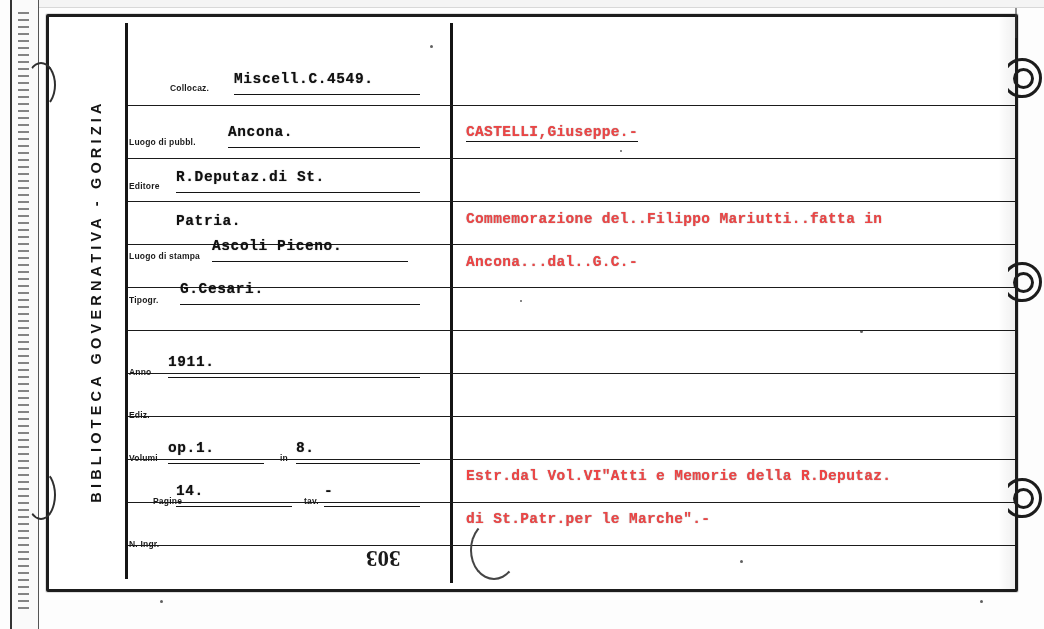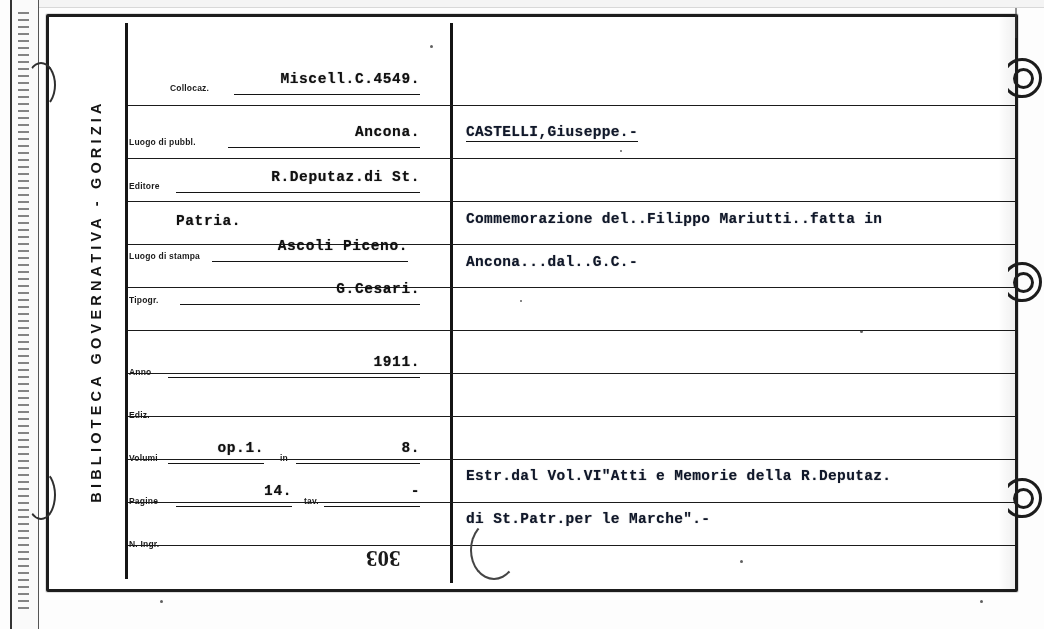--- a/index.html
+++ b/index.html
@@ -150,29 +150,28 @@
     font-size: 14.5px;
     font-weight: 700;
     color: #101010;
     letter-spacing: .6px;
     white-space: nowrap;
     text-shadow: 0 0 1px rgba(0,0,0,.55);
   }
   .val.under {
     border-bottom: 1.6px solid #141414;
     padding-bottom: 7px;
-    text-align: right;
   }
 
   .rval {
     position: absolute;
     font-family: "Liberation Mono", monospace;
     font-size: 14.5px;
     font-weight: 700;
-    color: #0f172a;
+    color: #ef4444;
     letter-spacing: .35px;
     white-space: nowrap;
     text-shadow: 0 0 1px rgba(0,0,0,.5);
   }
   .rval.under {
     border-bottom: 1.6px solid #141414;
     padding-bottom: 1px;
   }
 
   
@@ -271,21 +270,21 @@
       <span class="val under" style="left:40px; top:331px; width:252px;">1911.</span>
 
       <span class="lbl" style="left:1px; top:387px;">Ediz.</span>
       <span class="val" style="left:40px; top:374px;"></span>
 
       <span class="lbl" style="left:1px; top:430px;">Volumi</span>
       <span class="val under" style="left:40px; top:417px; width:96px;">op.1.</span>
       <span class="lbl" style="left:152px; top:430px;">in</span>
       <span class="val under" style="left:168px; top:417px; width:124px;">8.</span>
 
-      <span class="lbl" style="left:1px; top:473px;">Pagine</span>
+      <span class="lbl" style="left:1px; top:473px;padding-left:24px;">Pagine</span>
       <span class="val under" style="left:48px; top:460px; width:116px;">14.</span>
       <span class="lbl" style="left:176px; top:473px;">tav.</span>
       <span class="val under" style="left:196px; top:460px; width:96px;">-</span>
 
       <span class="lbl" style="left:1px; top:516px;">N. Ingr.</span>
 
       <span class="pencil-num" style="left:238px; top:522px;">303</span>
 
       <span class="rval under" style="left:338px; top:101px;">CASTELLI,Giuseppe.-</span>
 

